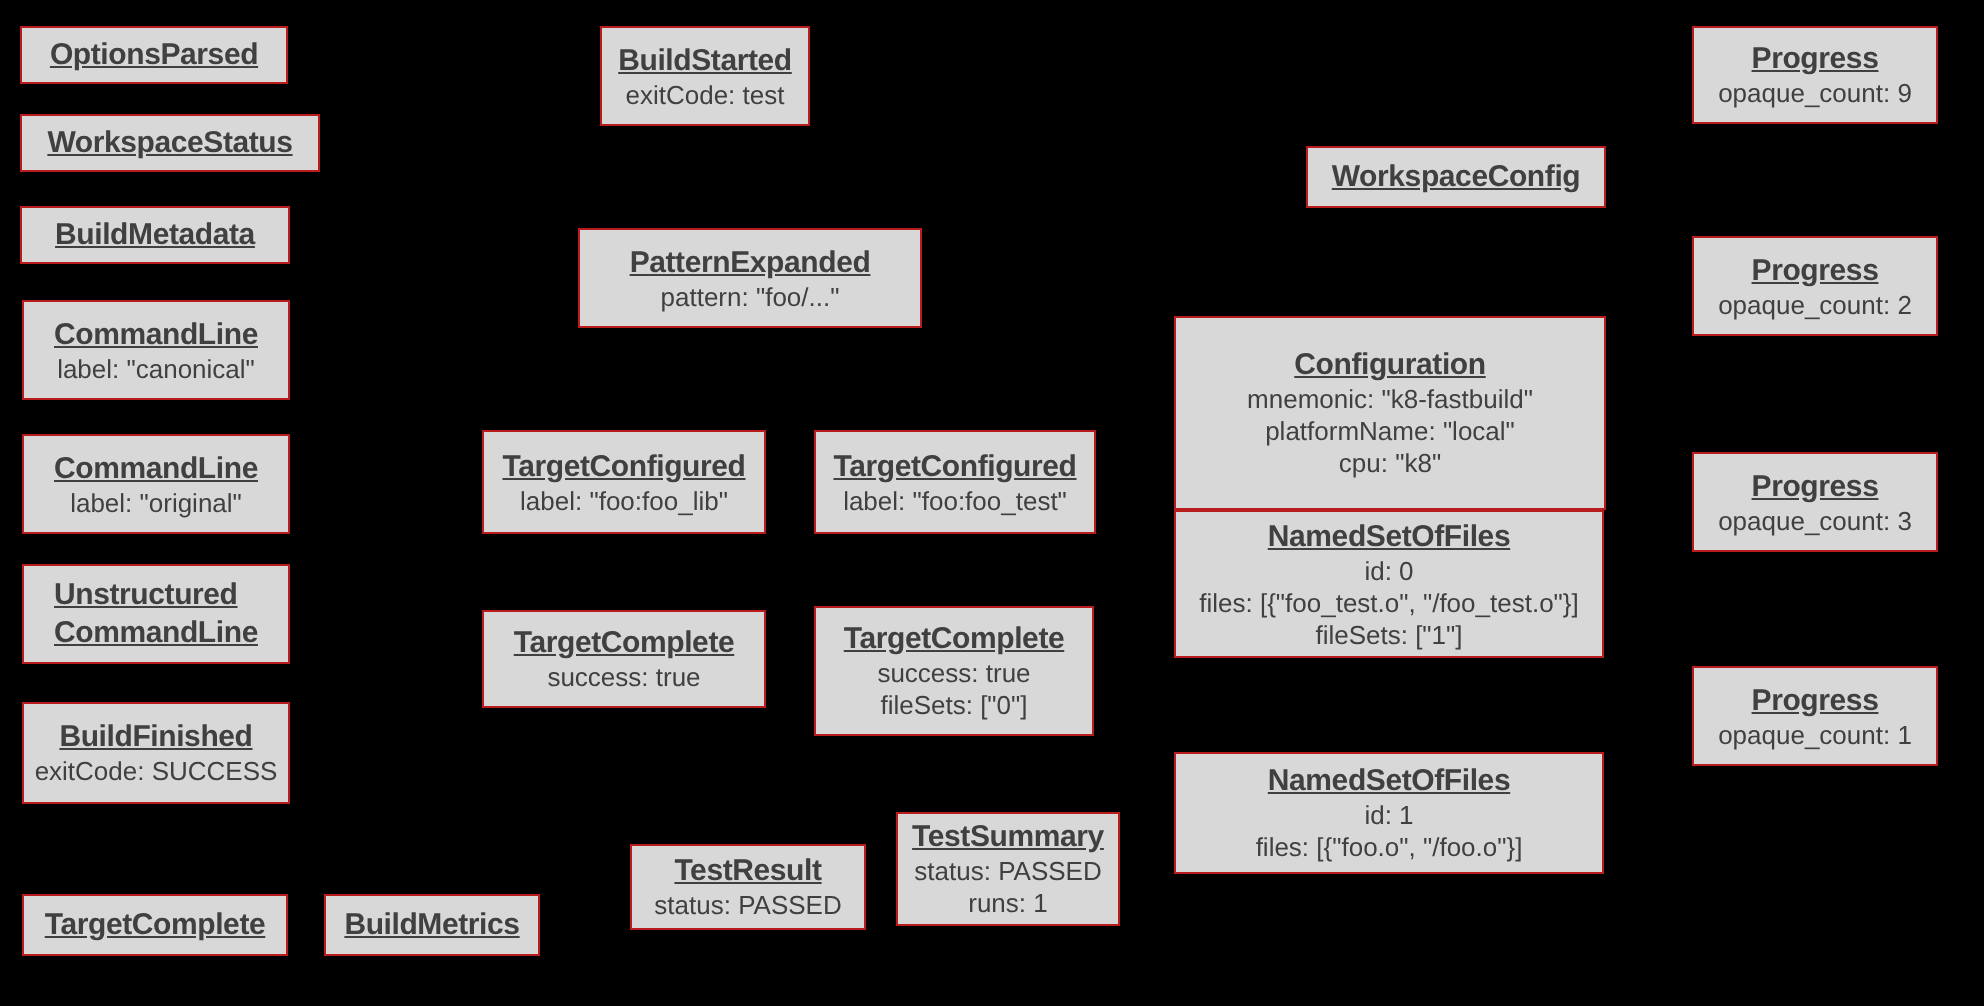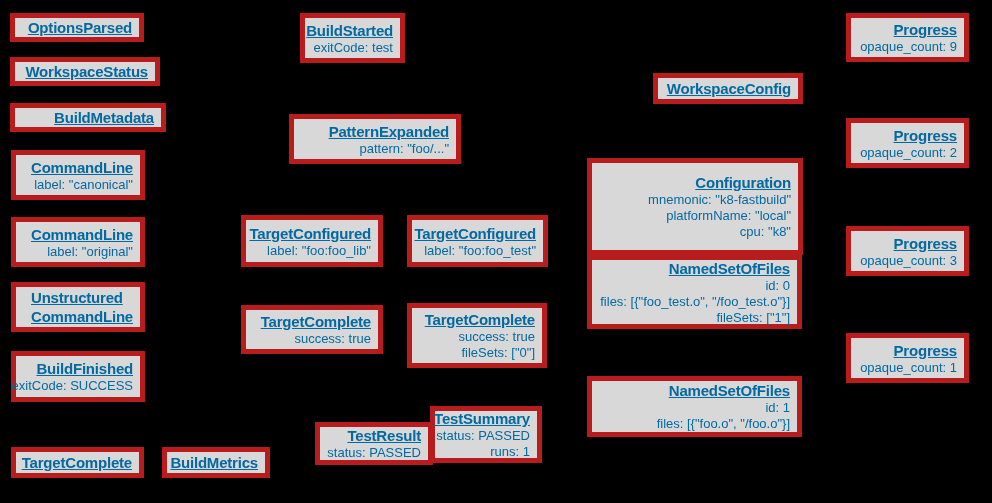--- a/index.html
+++ b/index.html
@@ -11,27 +11,27 @@
     position: relative;
     width: 992px;
     height: 503px;
     background: #000000;
     font-family: "Liberation Sans", sans-serif;
     overflow: hidden;
   }
   .node {
     position: absolute;
     background: #d8d8d8;
-    border: 5px solid #b91c1c;
+    border: 1px solid #b91c1c;
     box-sizing: border-box;
-    color: #0369a1;
+    color: #404040;
     display: flex;
     flex-direction: column;
     justify-content: center;
-    align-items: flex-end;
+    align-items: center;
     padding: 2px 7px;
   }
   .node .title {
     font-size: 15px;
     line-height: 19px;
     font-weight: bold;
     text-decoration: underline;
     letter-spacing: -0.2px;
     white-space: pre;
   }
@@ -47,21 +47,21 @@
 <div class="canvas">
 
   <div class="node" style="left:10px; top:13px; width:134px; height:29px">
     <div class="title">OptionsParsed</div>
   </div>
 
   <div class="node" style="left:10px; top:57px; width:150px; height:29px">
     <div class="title">WorkspaceStatus</div>
   </div>
 
-  <div class="node" style="left:10px; top:103px; width:156px; height:29px">
+  <div class="node" style="left:10px; top:103px; width:135px; height:29px">
     <div class="title">BuildMetadata</div>
   </div>
 
   <div class="node" style="left:11px; top:150px; width:134px; height:50px">
     <div class="title">CommandLine</div>
     <div class="detail">label: "canonical"</div>
   </div>
 
   <div class="node" style="left:11px; top:217px; width:134px; height:50px">
     <div class="title">CommandLine</div>
@@ -115,21 +115,21 @@
     <div class="title">TargetComplete</div>
     <div class="detail">success: true</div>
     <div class="detail">fileSets: ["0"]</div>
   </div>
 
   <div class="node" style="left:315px; top:422px; width:118px; height:43px">
     <div class="title">TestResult</div>
     <div class="detail">status: PASSED</div>
   </div>
 
-  <div class="node" style="left:430px; top:406px; width:112px; height:57px">
+  <div class="node" style="left:448px; top:406px; width:112px; height:57px">
     <div class="title">TestSummary</div>
     <div class="detail">status: PASSED</div>
     <div class="detail">runs: 1</div>
   </div>
 
   <div class="node" style="left:653px; top:73px; width:150px; height:31px">
     <div class="title">WorkspaceConfig</div>
   </div>
 
   <div class="node" style="left:587px; top:158px; width:216px; height:97px">

